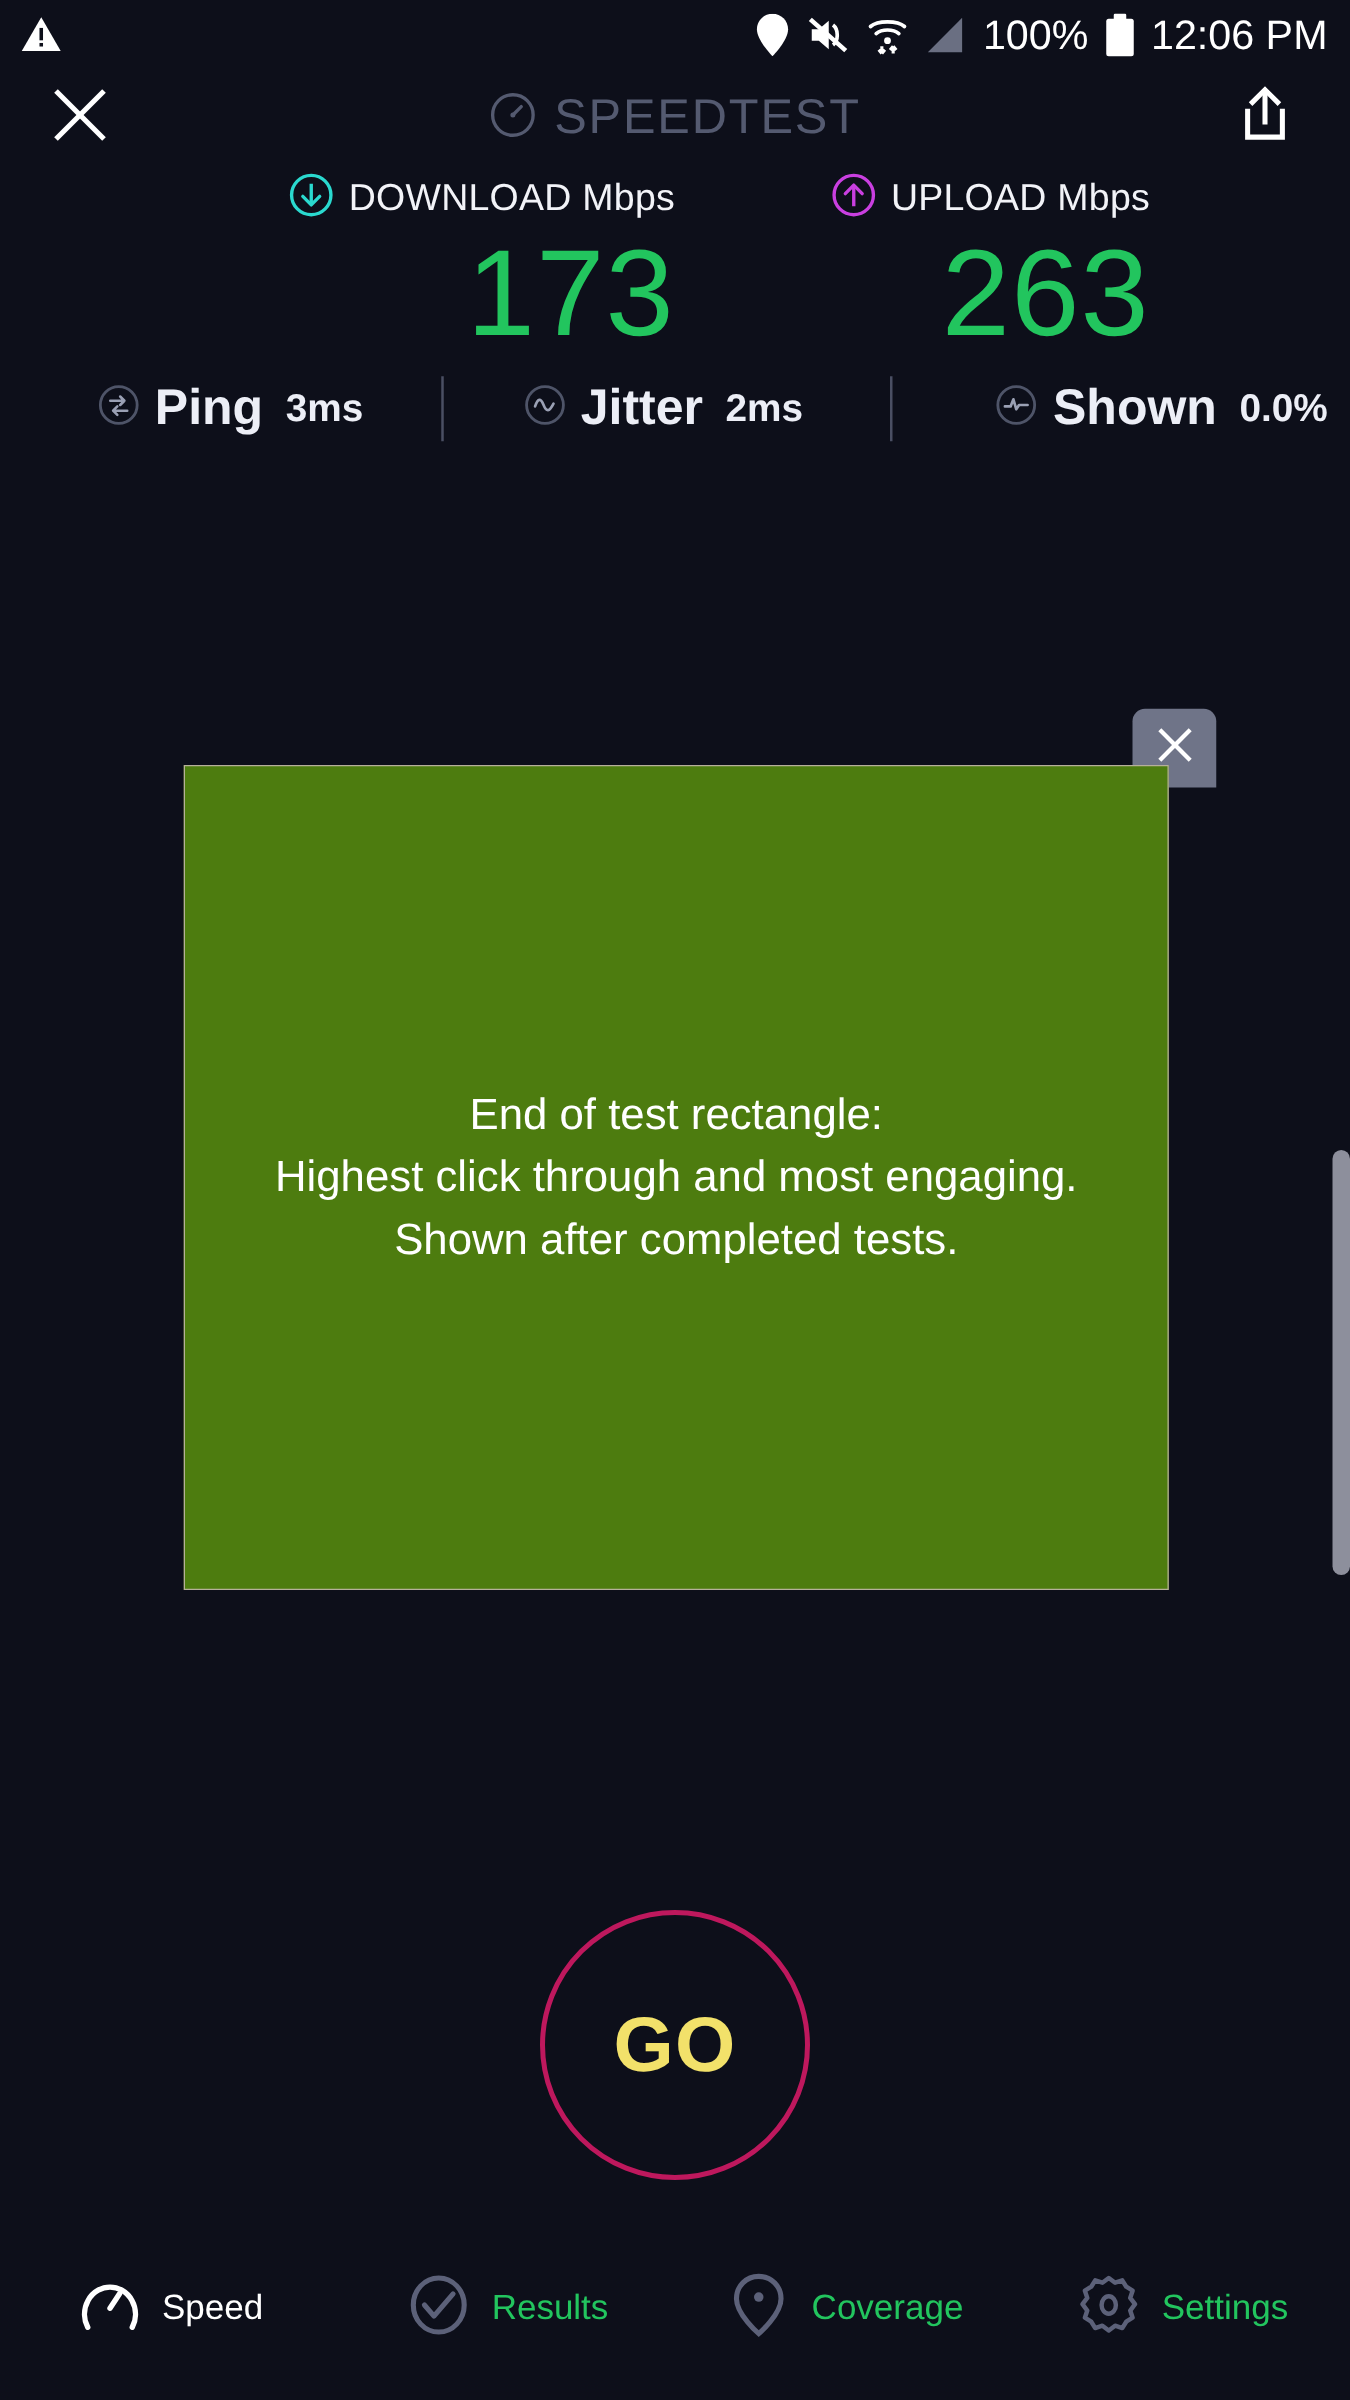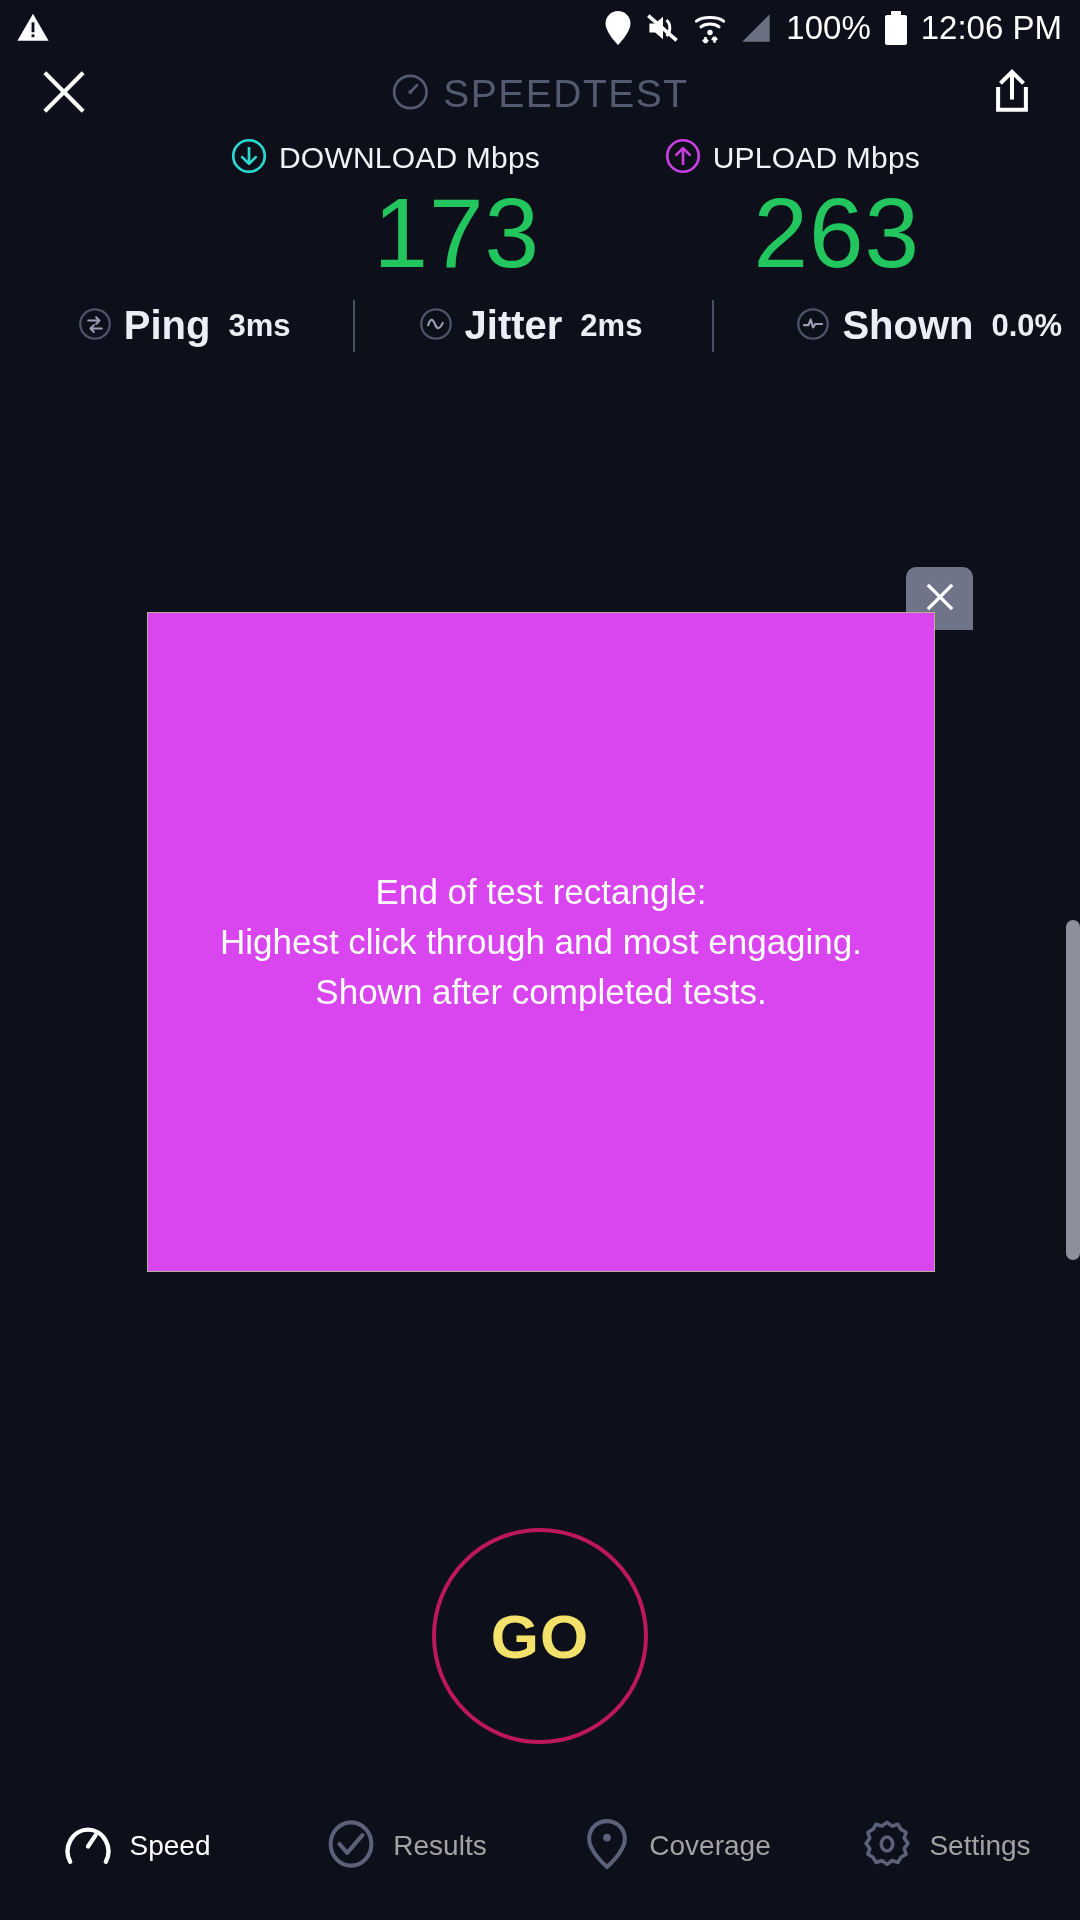--- a/index.html
+++ b/index.html
@@ -99,21 +99,21 @@
   .pjl-gap-d { width: 82px; }
   .pjl-first { margin-left: 60px; }
 
   
   .ad-wrap {
     position: absolute; left: 147px; top: 612px;
     width: 788px; height: 660px;
   }
   .ad-rect {
     position: absolute; left: 0; top: 0; width: 788px; height: 660px;
-    background: #d946ef;
+    background: #4d7c0f;
     border: 1px solid #b6b09a;
     display: flex; align-items: center; justify-content: center;
   }
   .ad-text {
     color: #ffffff; font-size: 35px; line-height: 1.42; text-align: center;
     font-family: "Liberation Sans", sans-serif; white-space: pre-line;
   }
   .ad-close {
     position: absolute; left: 759px; top: -45px;
     width: 67px; height: 63px;
@@ -147,21 +147,21 @@
     display: flex; align-items: center;
     background: #0d0f1a;
   }
   .nav-item {
     flex: 1; display: flex; flex-direction: row;
     align-items: center; justify-content: center; gap: 14px;
     cursor: pointer;
   }
   .nav-label { font-size: 28px; }
   .nav-item.active .nav-label { color: #ffffff; }
-  .nav-item .nav-label { color: #a3a3a3; }
+  .nav-item .nav-label { color: #22c55e; }
 </style>
 </head>
 <body>
 
 <div id="app">
 
   <div class="statusbar">
     <div class="sb-left">
       <span class="sb-icon">
         <svg width="34" height="34" viewBox="0 0 24 24">

